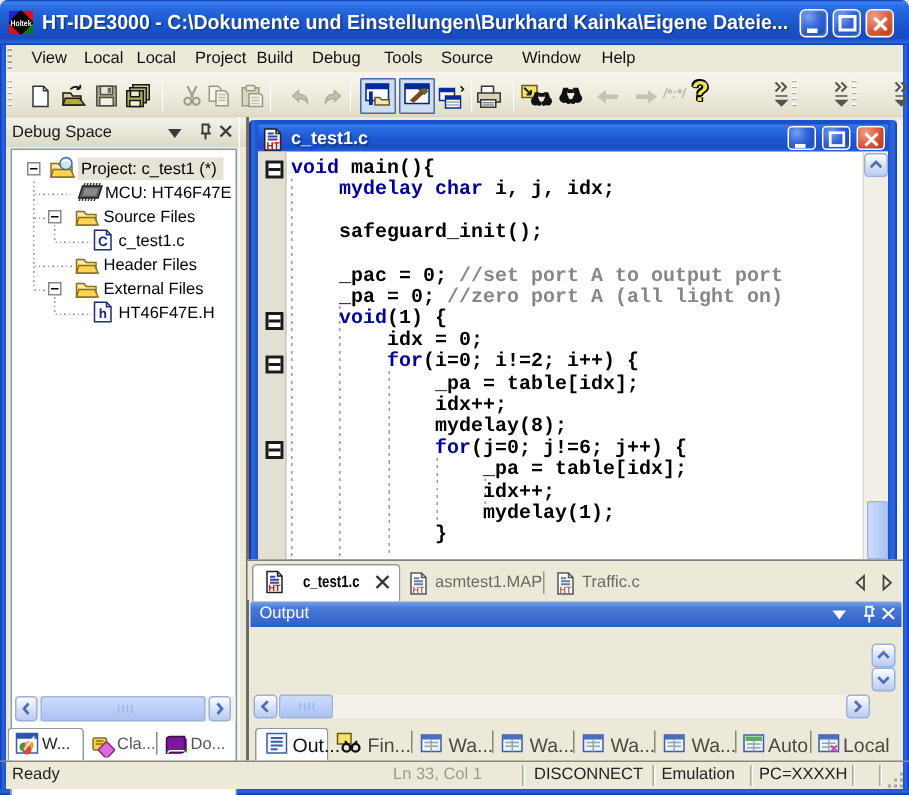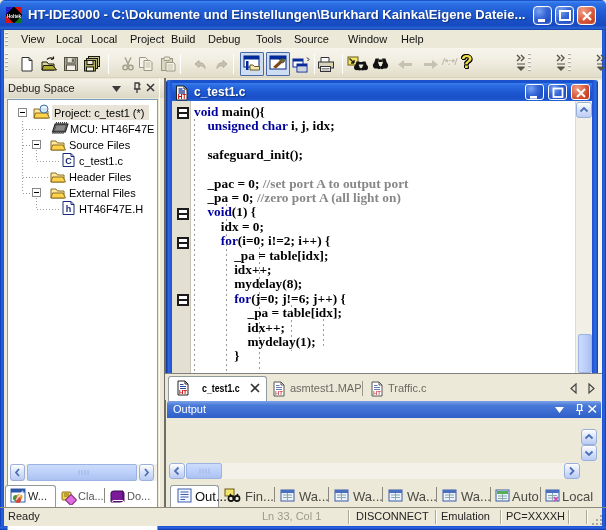--- a/index.html
+++ b/index.html
@@ -1,19 +1,19 @@
 <!DOCTYPE html>
 <html><head>
 <meta charset="utf-8">
 <style>
 *{margin:0;padding:0;box-sizing:border-box}
 html,body{width:606px;height:530px;overflow:hidden}
 body{font-family:"Liberation Sans",sans-serif;background:#ECE9D8;position:relative}
 .ab{position:absolute}
-.mono{font-family:Liberation Serif, serif;font-weight:bold}
+.mono{font-family:Liberation Mono, monospace;font-weight:bold}
 
 #tbar{left:0;top:0;width:606px;height:30px;border-radius:5px 5px 0 0;
 background:linear-gradient(180deg,#0d3bb0 0%,#3b82f2 5%,#2e6fe4 12%,#2160d6 35%,#1a50c8 65%,#174ac0 85%,#2a65da 94%,#123d9e 100%);}
 #bordL{left:0;top:30px;width:4px;height:496px;background:linear-gradient(90deg,#0c37b0,#2a66e0 45%,#1b4fd0)}
 #bordR{left:602px;top:30px;width:4px;height:496px;background:linear-gradient(90deg,#1b4fd0,#2a66e0 55%,#0c37b0)}
 #bordB{left:0;top:526px;width:606px;height:4px;background:linear-gradient(180deg,#1b4fd0,#2a66e0 45%,#0c37b0)}
 .wbtn{top:6px;width:19px;height:19px;border:1px solid #fff;border-radius:4px;
 background:radial-gradient(circle at 30% 25%,#7ba4f0,#3969d8 40%,#1f4fc4 75%,#3566d4);box-shadow:inset 0 0 2px rgba(255,255,255,.5)}
 .wbtn.close{background:radial-gradient(circle at 30% 25%,#f0a086,#dd6547 45%,#c63d1d 80%,#d95532)}
 .wbtn svg{position:absolute;left:0;top:0}
@@ -409,21 +409,21 @@
       <div class="fbox" style="top:6px"></div>
       <div class="fbox" style="top:107px"></div>
       <div class="fbox" style="top:136px"></div>
       <div class="fbox" style="top:193px"></div>
       <div class="iguide" style="left:22px;top:18px;height:252px"></div>
       <div class="iguide" style="left:54px;top:103px;height:167px"></div>
       <div class="iguide" style="left:87px;top:146px;height:124px"></div>
       <div class="iguide" style="left:119px;top:204px;height:46px"></div>
       <div class="iguide" style="left:151px;top:218px;height:29px"></div>
       <pre id="code" class="mono"><span class="kw">void</span> main(){
-    <span class="kw">unsigned</span> <span class="kw">char</span> i, j, idx;
+    <span class="kw">mydelay</span> <span class="kw">char</span> i, j, idx;
 
     safeguard_init();
 
     _pac = 0; <span class="cm">//set port A to output port</span>
     _pa = 0; <span class="cm">//zero port A (all light on)</span>
     <span class="kw">void</span>(1) {
         idx = 0;
         <span class="kw">for</span>(i=0; i!=2; i++) {
             _pa = table[idx];
             idx++;

